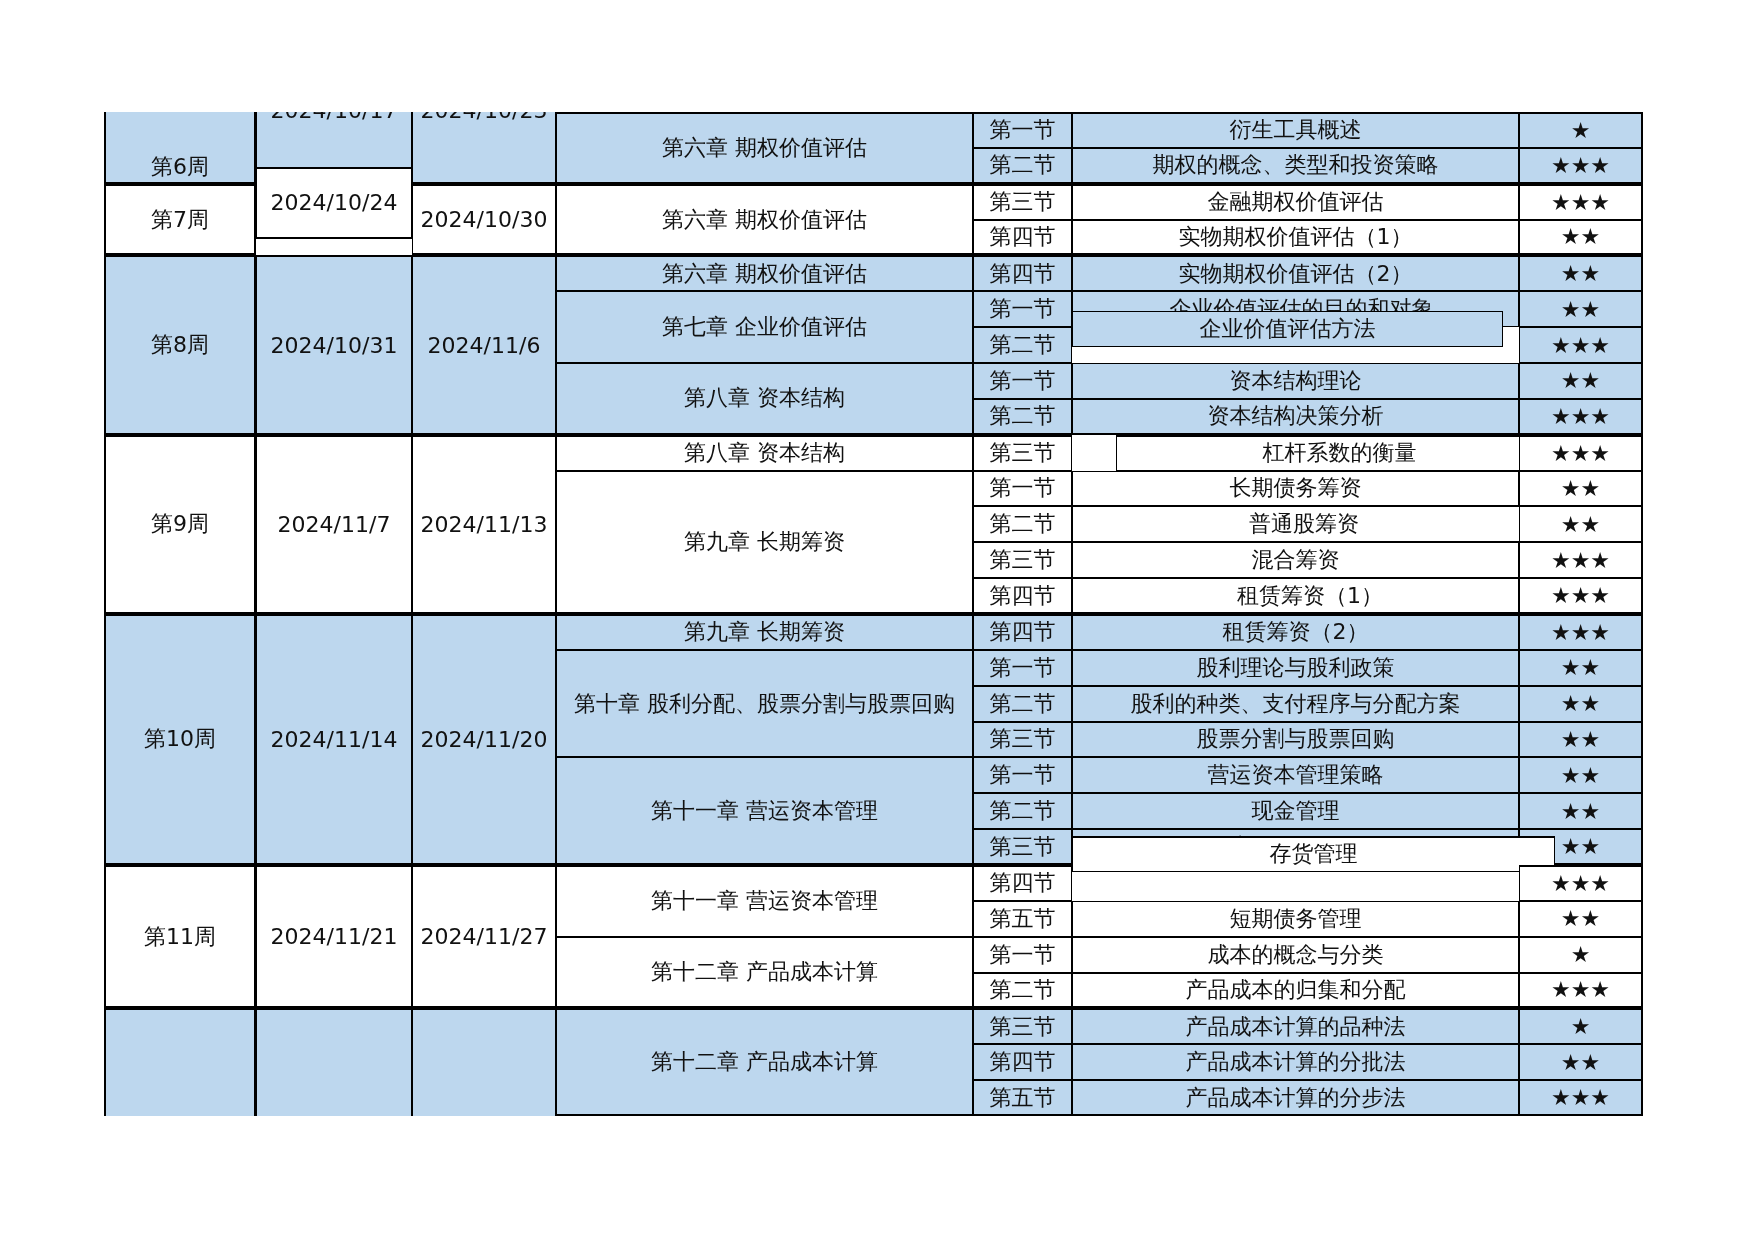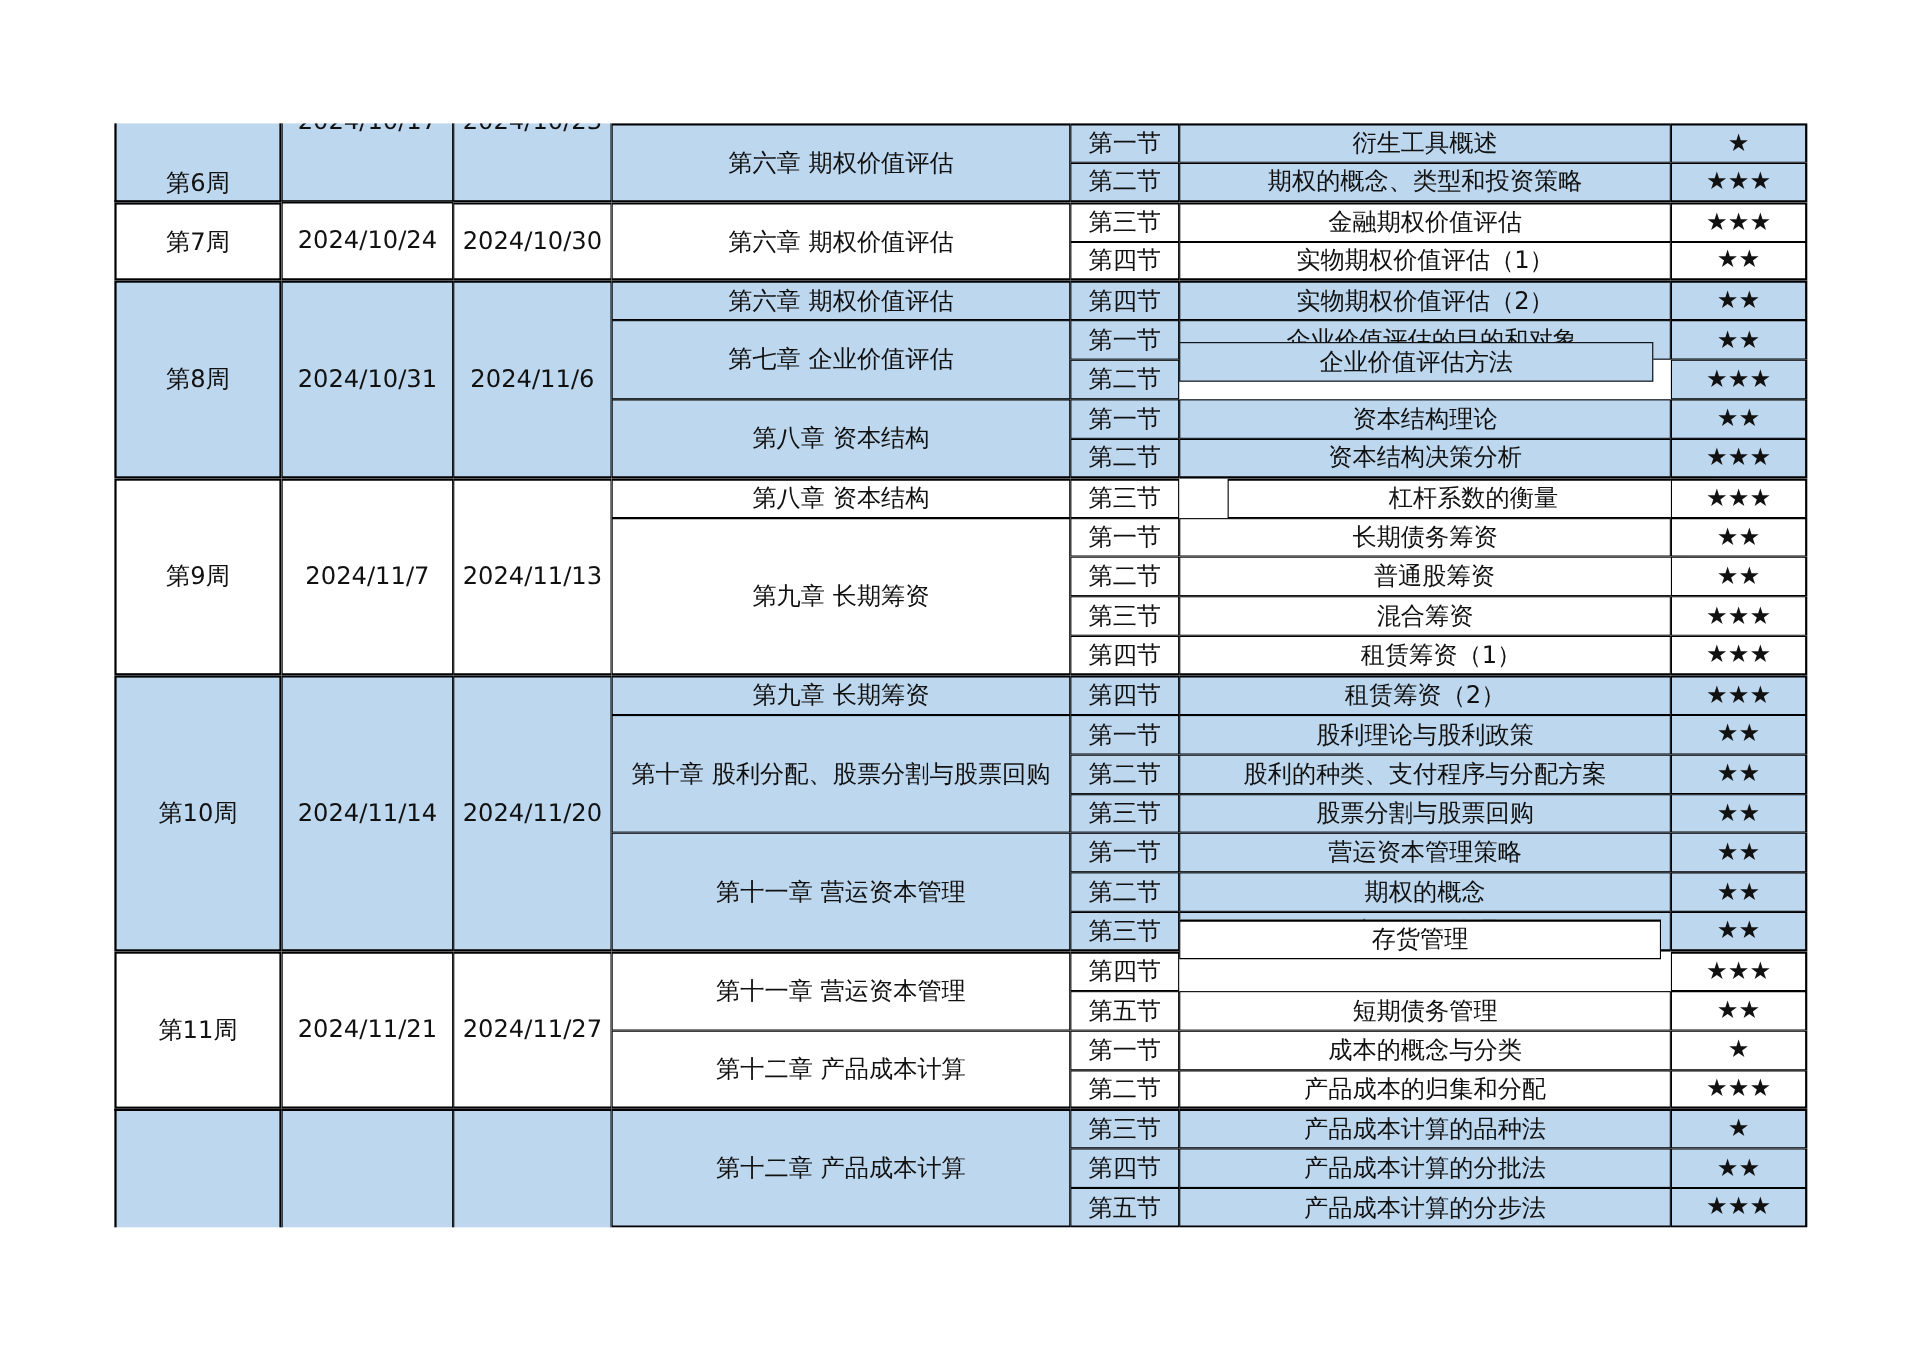--- a/index.html
+++ b/index.html
@@ -43,21 +43,21 @@
       </div>
       <div class="cell blue" style="left: 1072px; top: 35.857px; width: 447px; height: 35.857px; border-width: 1.5px 1.5px 2.5px; border-style: solid; border-color: rgb(0, 0, 0);">
         <span>期权的概念、类型和投资策略</span>
       </div>
       <div class="cell blue" style="left: 1519px; top: 35.857px; width: 124px; height: 35.857px; border-width: 1.5px 2.5px 2.5px 1.5px; border-style: solid; border-color: rgb(0, 0, 0);">
         <span>★★★</span>
       </div>
       <div class="cell white" style="left: 104px; top: 71.714px; width: 152px; height: 71.714px; border-width: 2.5px; border-style: solid; border-color: rgb(0, 0, 0);">
         <span>第7周</span>
       </div>
-      <div class="cell white" style="left: 256px; top: 71px; width: 156px; height: 71.714px; border-width: 2.5px 1.5px; border-style: solid; border-color: rgb(0, 0, 0); justify-content: center;">
+      <div class="cell white" style="left: 256px; top: 55px; width: 156px; height: 71.714px; border-width: 2.5px 1.5px; border-style: solid; border-color: rgb(0, 0, 0); justify-content: center;">
         <span>2024/10/24</span>
       </div>
       <div class="cell white" style="left: 412px; top: 71.714px; width: 144px; height: 71.714px; border-width: 2.5px 1.5px; border-style: solid; border-color: rgb(0, 0, 0);">
         <span>2024/10/30</span>
       </div>
       <div class="cell white" style="left: 556px; top: 71.714px; width: 417px; height: 71.714px; border-width: 2.5px 1.5px; border-style: solid; border-color: rgb(0, 0, 0);">
         <span>第六章 期权价值评估</span>
       </div>
       <div class="cell white" style="left: 973px; top: 71.714px; width: 99px; height: 35.857px; border-width: 2.5px 1.5px 1.5px; border-style: solid; border-color: rgb(0, 0, 0);">
         <span>第三节</span>
@@ -260,21 +260,21 @@
       <div class="cell blue" style="left: 1072px; top: 645.426px; width: 447px; height: 35.857px; border-width: 1.5px; border-style: solid; border-color: rgb(0, 0, 0);">
         <span>营运资本管理策略</span>
       </div>
       <div class="cell blue" style="left: 1519px; top: 645.426px; width: 124px; height: 35.857px; border-width: 1.5px 2.5px 1.5px 1.5px; border-style: solid; border-color: rgb(0, 0, 0);">
         <span>★★</span>
       </div>
       <div class="cell blue" style="left: 973px; top: 681.283px; width: 99px; height: 35.857px; border-width: 1.5px; border-style: solid; border-color: rgb(0, 0, 0);">
         <span>第二节</span>
       </div>
       <div class="cell blue" style="left: 1072px; top: 681.283px; width: 447px; height: 35.857px; border-width: 1.5px; border-style: solid; border-color: rgb(0, 0, 0);">
-        <span>期权的概念</span>
+        <span>现金管理</span>
       </div>
       <div class="cell blue" style="left: 1519px; top: 681.283px; width: 124px; height: 35.857px; border-width: 1.5px 2.5px 1.5px 1.5px; border-style: solid; border-color: rgb(0, 0, 0);">
         <span>★★</span>
       </div>
       <div class="cell blue" style="left: 973px; top: 717.14px; width: 99px; height: 35.857px; border-width: 1.5px 1.5px 2.5px; border-style: solid; border-color: rgb(0, 0, 0);">
         <span>第三节</span>
       </div>
       <div class="cell blue" style="left: 1072px; top: 717.14px; width: 447px; height: 35.857px; border-width: 1.5px 1.5px 2.5px; border-style: solid; border-color: rgb(0, 0, 0);">
         <span>应收款项管理</span>
       </div>
@@ -289,21 +289,21 @@
       </div>
       <div class="cell white" style="left: 412px; top: 752.997px; width: 144px; height: 143.428px; border-width: 2.5px 1.5px; border-style: solid; border-color: rgb(0, 0, 0);">
         <span>2024/11/27</span>
       </div>
       <div class="cell white" style="left: 556px; top: 752.997px; width: 417px; height: 71.714px; border-width: 2.5px 1.5px 1.5px; border-style: solid; border-color: rgb(0, 0, 0);">
         <span>第十一章 营运资本管理</span>
       </div>
       <div class="cell white" style="left: 973px; top: 752.997px; width: 99px; height: 35.857px; border-width: 2.5px 1.5px 1.5px; border-style: solid; border-color: rgb(0, 0, 0);">
         <span>第四节</span>
       </div>
-      <div class="cell white" style="left: 1072px; top: 724px; width: 438px; height: 35.857px; border-width: 2.5px 1.5px 1.5px; border-style: solid; border-color: rgb(0, 0, 0);">
+      <div class="cell white" style="left: 1072px; top: 724px; width: 483px; height: 35.857px; border-width: 2.5px 1.5px 1.5px; border-style: solid; border-color: rgb(0, 0, 0);">
         <span>存货管理</span>
       </div>
       <div class="cell white" style="left: 1519px; top: 752.997px; width: 124px; height: 35.857px; border-width: 2.5px 2.5px 1.5px 1.5px; border-style: solid; border-color: rgb(0, 0, 0);">
         <span>★★★</span>
       </div>
       <div class="cell white" style="left: 973px; top: 788.854px; width: 99px; height: 35.857px; border-width: 1.5px; border-style: solid; border-color: rgb(0, 0, 0);">
         <span>第五节</span>
       </div>
       <div class="cell white" style="left: 1072px; top: 788.854px; width: 447px; height: 35.857px; border-width: 1.5px; border-style: solid; border-color: rgb(0, 0, 0);">
         <span>短期债务管理</span>

